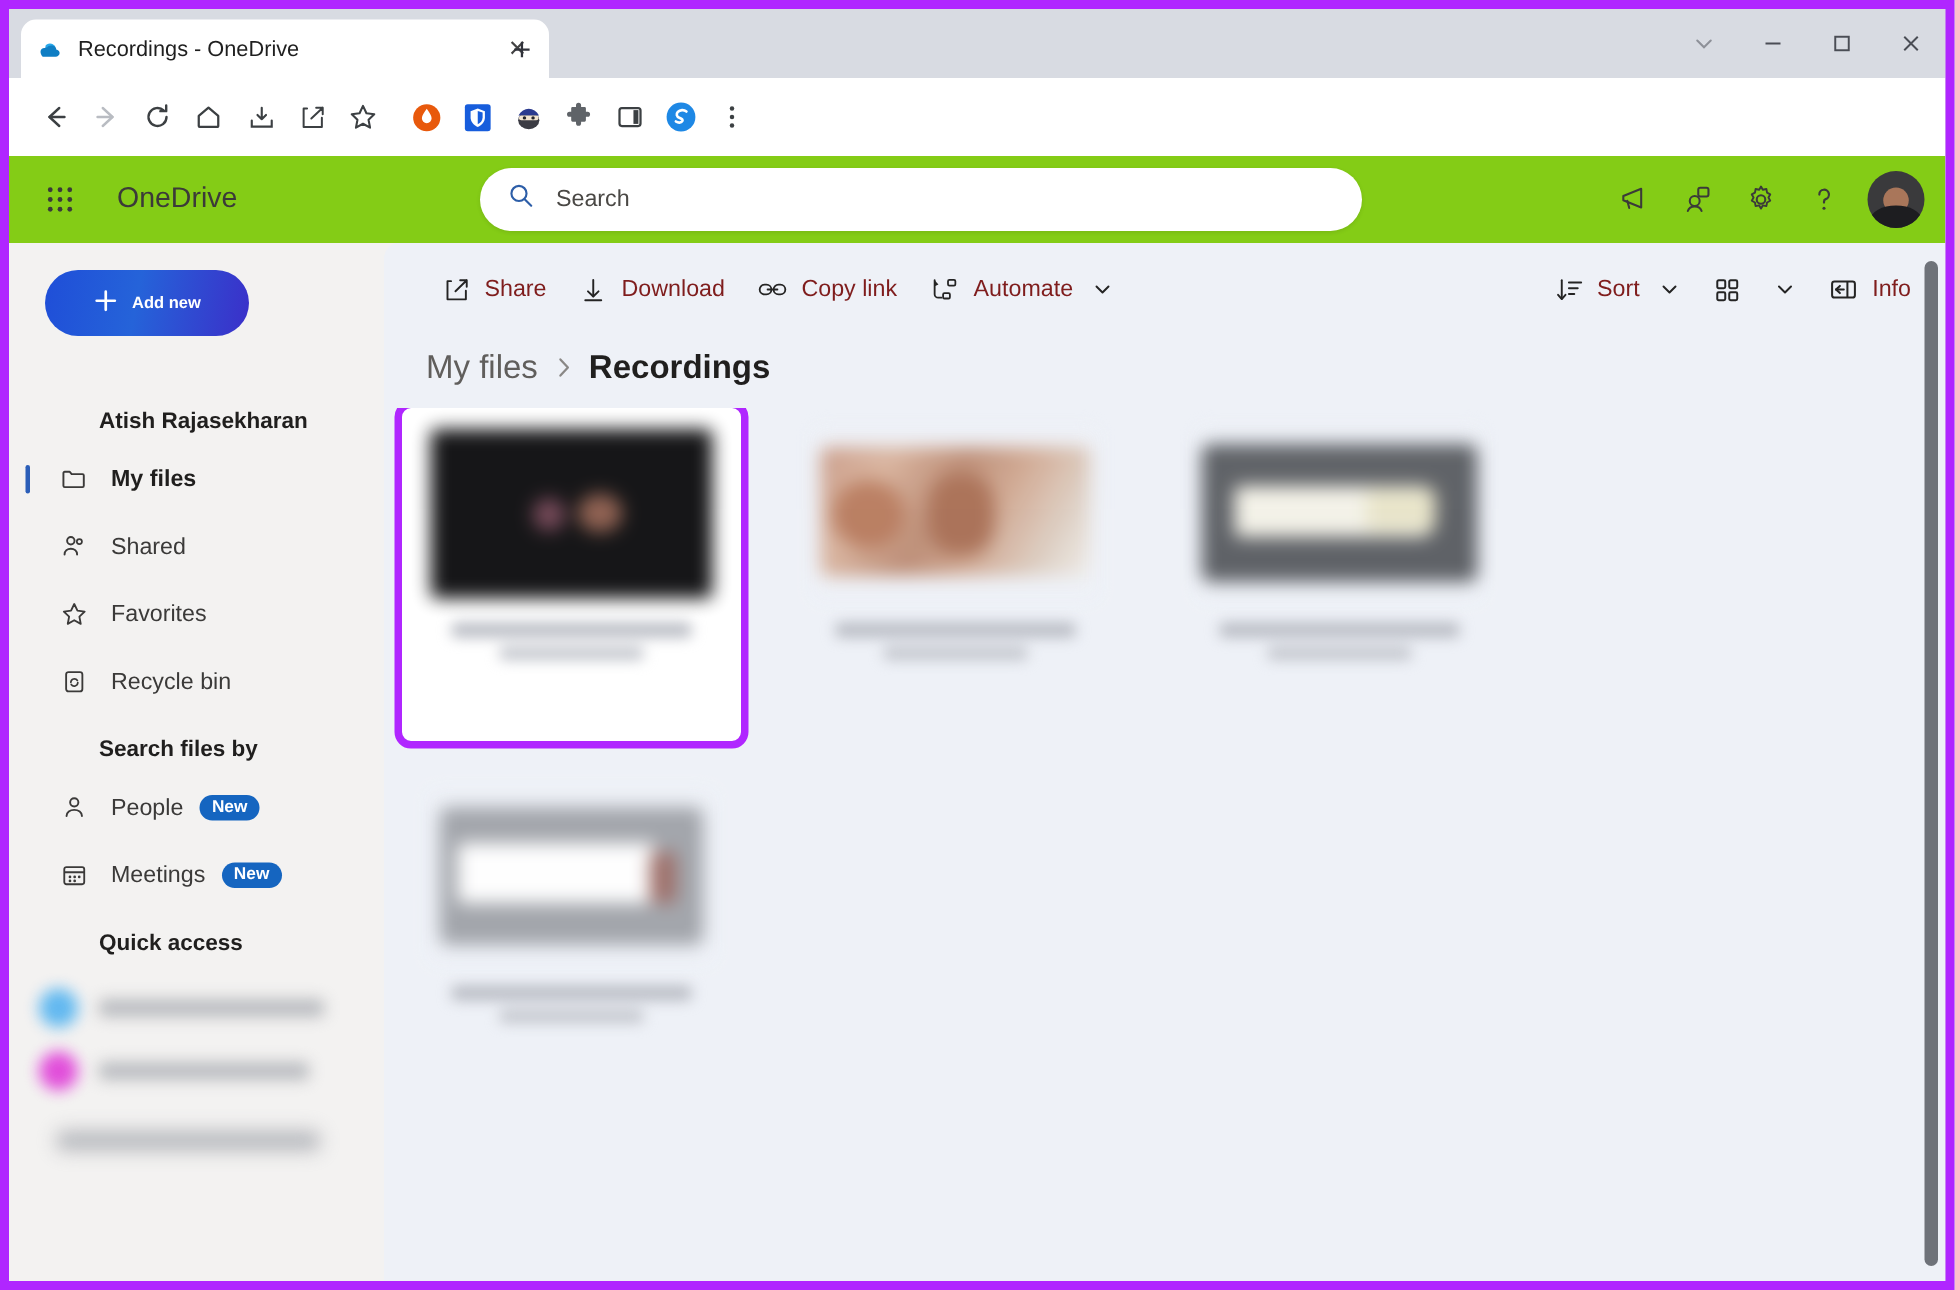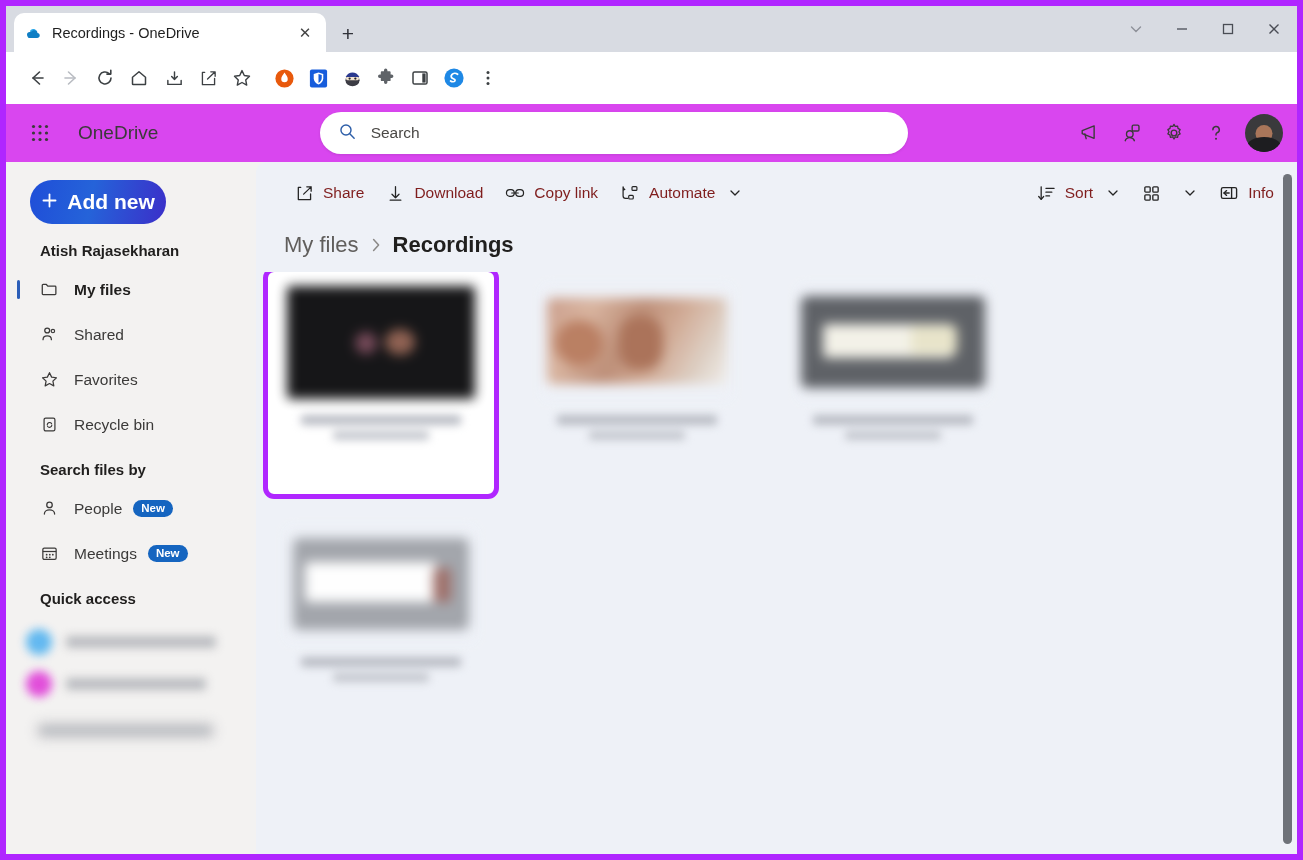--- a/index.html
+++ b/index.html
@@ -26,21 +26,21 @@
     overflow: hidden;
   }
 
   
   #tabstrip {
     position: relative; height: 46px;
     background: #d8dbe2;
   }
   #tab-active {
     position: absolute; left: 8px; top: 7px;
-    width: 312px; height: 39px;
+    width: 352px; height: 39px;
     background: #ffffff;
     border-radius: 10px 10px 0 0;
     display: flex; align-items: center; padding: 0 10px;
   }
   #tab-active .tab-favicon { width: 18px; height: 18px; margin-right: 10px; flex: 0 0 auto;}
   #tab-title {
     flex: 1 1 auto; font-size: 14.5px; color: #1f1f1f;
     white-space: nowrap; overflow: hidden; text-overflow: ellipsis;
   }
   #tab-close {
@@ -99,21 +99,21 @@
   }
   .extsep { width: 8px; flex: 0 0 auto; }
 
   
   #app {
     position: relative; height: 750px; background: #f3f2f1;
     display: flex; flex-direction: column; overflow: hidden;
   }
   #suiteheader {
     height: 58px; display: flex; align-items: center;
-    padding: 0 14px; flex: 0 0 auto; background: #d946ef;
+    padding: 0 14px; flex: 0 0 auto; background: #84cc16;
   }
   #waffle {
     width: 40px; height: 40px; display: flex;
     align-items: center; justify-content: center; cursor: pointer;
     color: #3b3a39;
   }
   #brand {
     font-size: 19px; color: #3b3a39; margin-left: 18px;
     white-space: nowrap; font-weight: 400; cursor: pointer;
   }
@@ -154,29 +154,30 @@
   }
 
   #body { flex: 1 1 auto; display: flex; min-height: 0; }
 
   
   #sidebar {
     width: 250px; flex: 0 0 auto; padding: 8px 0 0 0;
     overflow: hidden; background: #f3f2f1; position: relative;
   }
   #addnew {
-    margin: 10px 0 4px 24px; width: 136px; height: 44px;
+    margin: 10px 0 34px 24px; width: 136px; height: 44px;
     border: 0; border-radius: 22px; cursor: pointer;
     background: linear-gradient(100deg, #1f4ed8 0%, #2563d9 45%, #3b2fc9 100%);
-    color: #fff; font-family: inherit; font-size: 21px; font-weight: 700;
+    color: #fff; font-family: inherit; font-size: 11px; font-weight: 700;
     display: flex; align-items: center; justify-content: center; gap: 9px;
   }
   .sb-section {
     font-size: 15px; font-weight: 700; color: #201f1e;
     padding: 14px 0 8px 34px;
+    margin-left: 26px;
   }
   .sb-item {
     height: 45px; display: flex; align-items: center;
     padding-left: 34px; cursor: pointer; position: relative;
     color: #3b3a39; font-size: 15.5px;
   }
   .sb-item .sb-ico { width: 26px; flex: 0 0 auto; display: flex; align-items: center; color: #3b3a39; }
   .sb-item .sb-label { margin-left: 8px; white-space: nowrap; }
   .sb-item.active .sb-label { font-weight: 700; color: #201f1e; }
   .sb-item.active::before {

